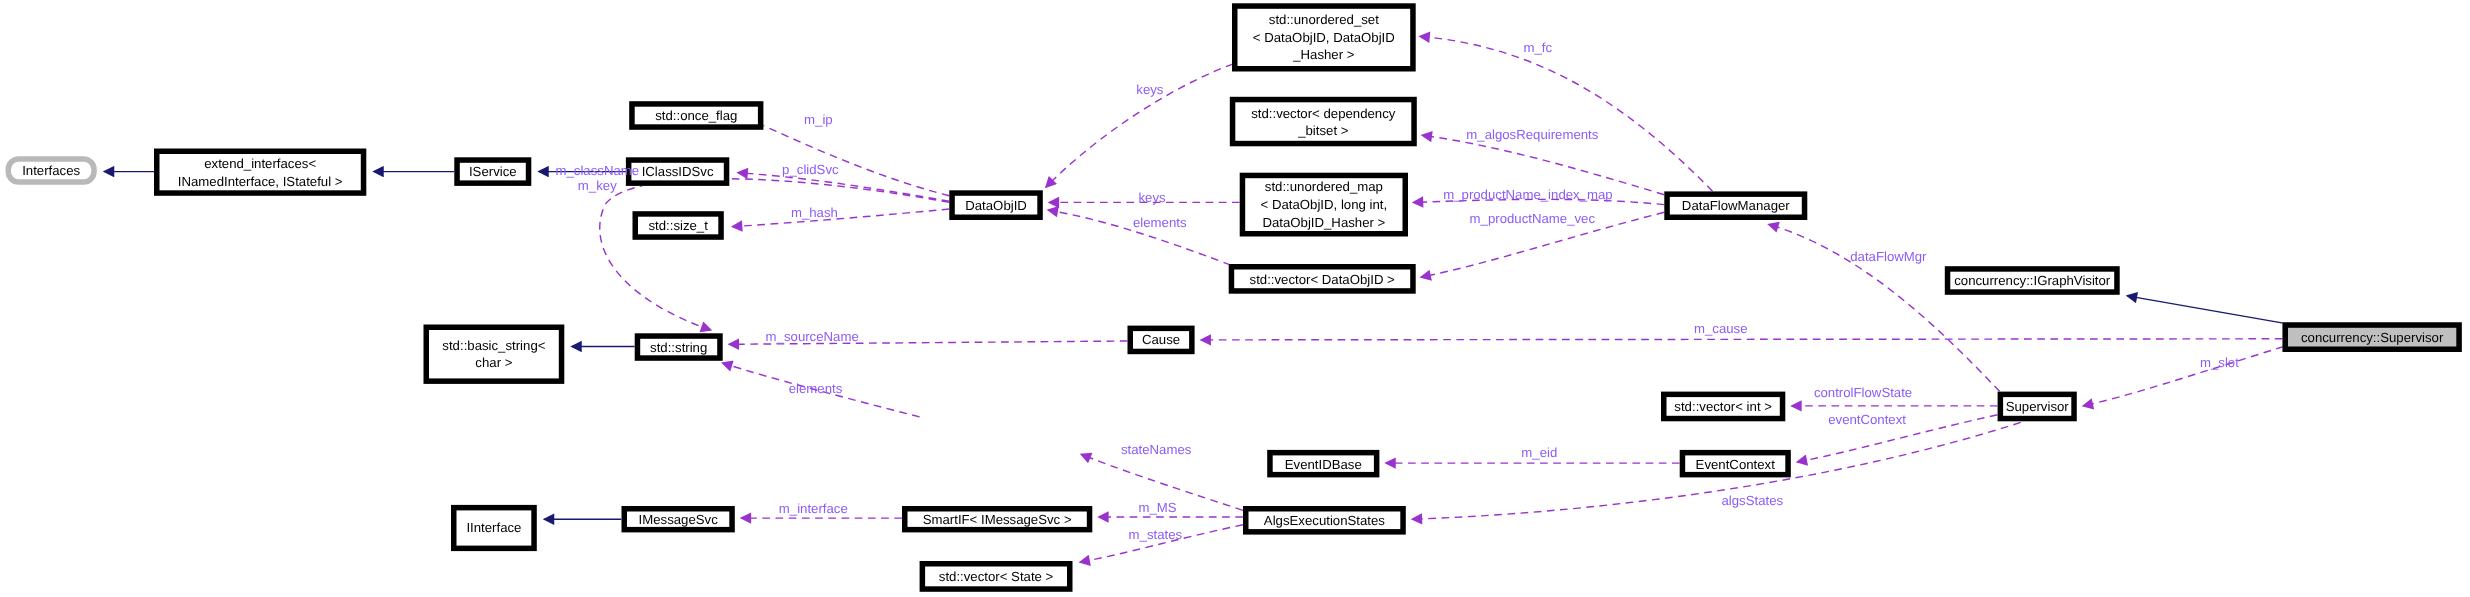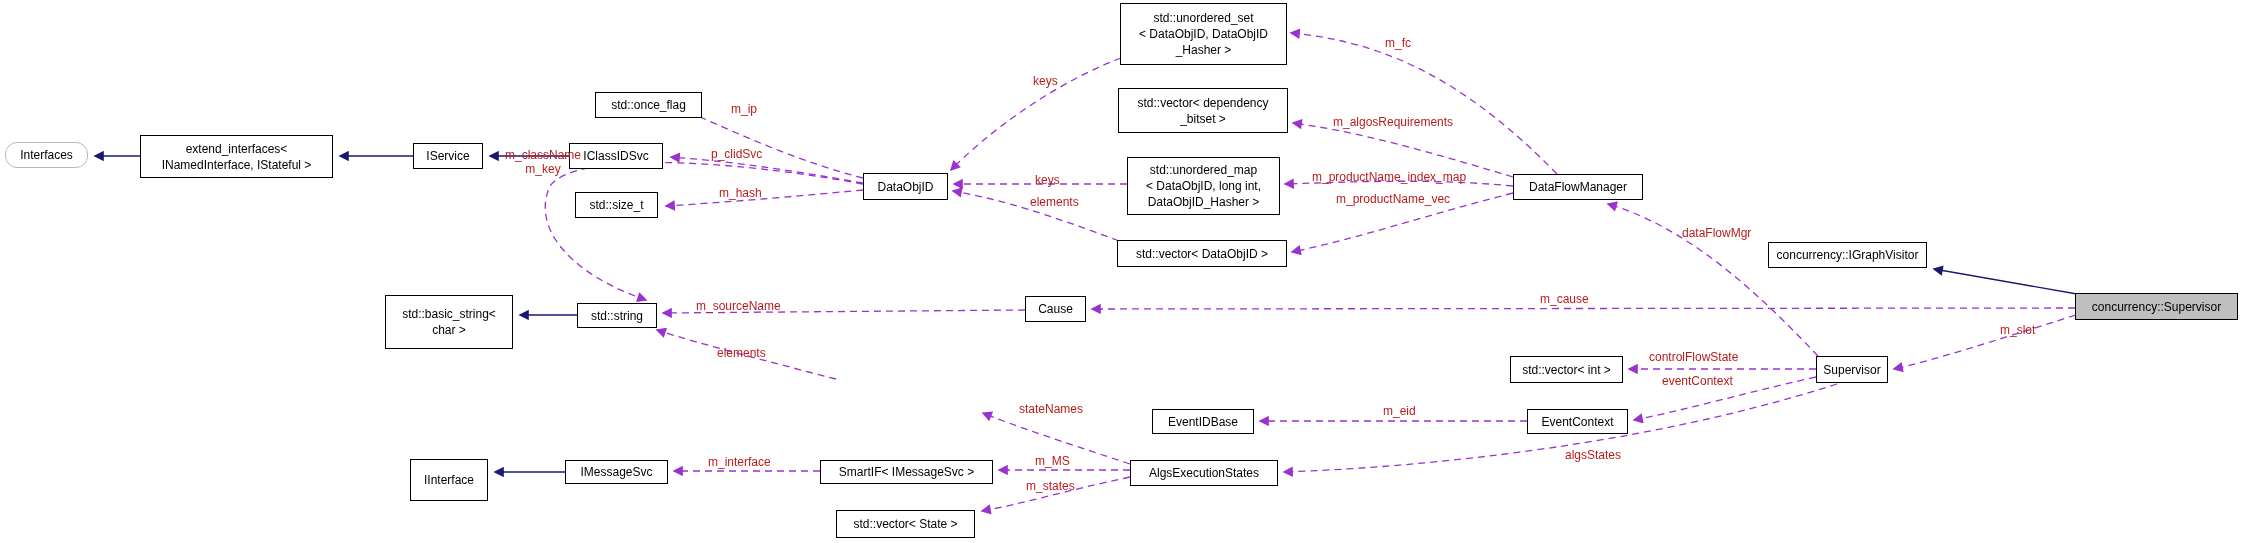--- a/index.html
+++ b/index.html
@@ -7,33 +7,33 @@
     position:relative;
     width:2245px;height:543px;
     background:#ffffff;
     font-family:"Liberation Sans", sans-serif;
     overflow:hidden;
   }
   svg.edges{position:absolute;left:0;top:0;width:2245px;height:543px;}
   .node{
     position:absolute;
     box-sizing:border-box;
-    border:1px solid #000000;
+    border:5px solid #000000;
     background:#ffffff;
     display:flex;flex-direction:column;
     align-items:center;justify-content:center;
     font-size:12px;line-height:16px;color:#000;
     text-align:center;white-space:nowrap;
     z-index:2;
   }
   .node.external{border-color:#b9b9b9;border-radius:12px;}
   .node.focus{background:#bfbfbf;}
   .elabel{
     position:absolute;
-    font-size:12px;line-height:14px;color:#b91c1c;
+    font-size:12px;line-height:14px;color:#8b5cf6;
     white-space:nowrap;z-index:3;
   }
   .elabel.multi{display:flex;flex-direction:column;align-items:center;}
 </style>
 </head>
 <body>
 
 <div id="canvas">
 
   <svg class="edges" viewBox="0 0 2245 543">
@@ -89,21 +89,21 @@
   <div class="node" style="left:140px;top:135px;width:193px;height:43px">
       <span>extend_interfaces&lt;</span>
       <span>INamedInterface, IStateful &gt;</span>
     </div>
   <div class="node" style="left:413px;top:143px;width:70px;height:26px">
       <span>IService</span>
     </div>
   <div class="node" style="left:569px;top:143px;width:94px;height:26px">
       <span>IClassIDSvc</span>
     </div>
-  <div class="node" style="left:595px;top:92px;width:107px;height:26px">
+  <div class="node" style="left:572px;top:92px;width:122px;height:26px">
       <span>std::once_flag</span>
     </div>
   <div class="node" style="left:575px;top:192px;width:83px;height:26px">
       <span>std::size_t</span>
     </div>
   <div class="node" style="left:863px;top:173px;width:85px;height:27px">
       <span>DataObjID</span>
     </div>
   <div class="node" style="left:1120px;top:3px;width:167px;height:62px">
       <span>std::unordered_set</span>

